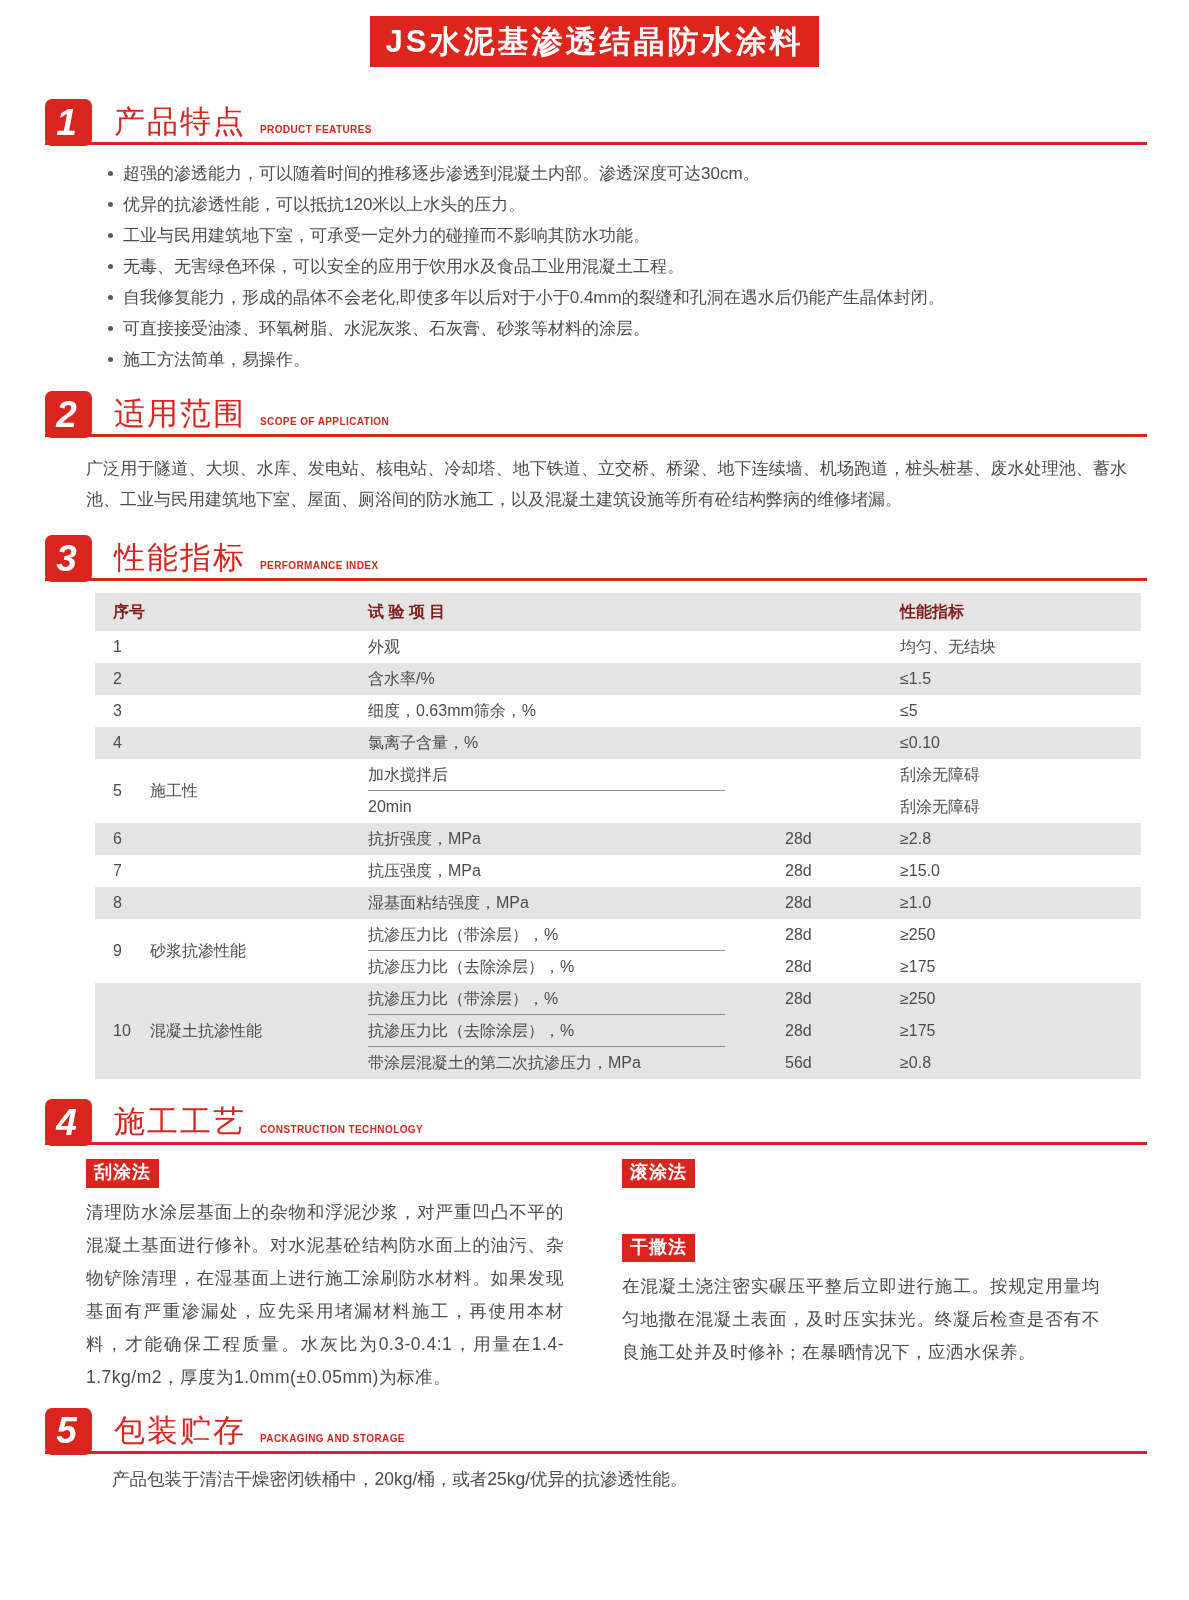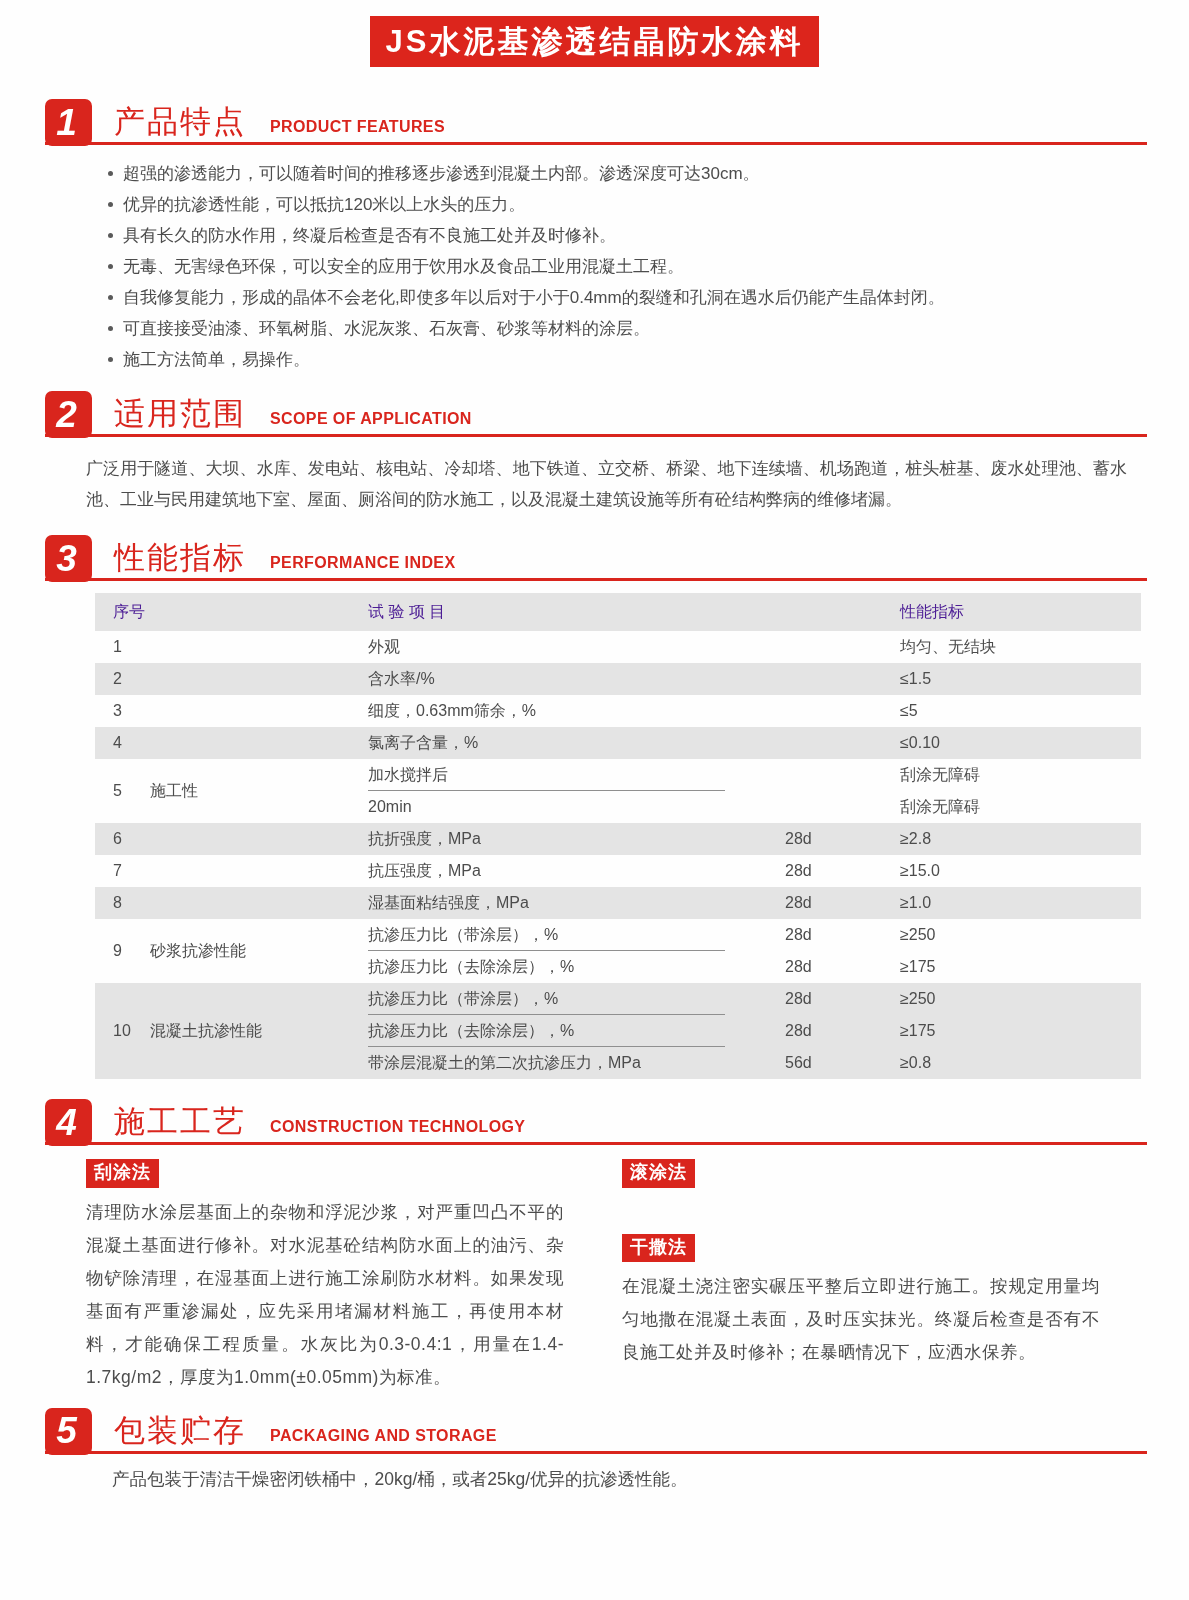--- a/index.html
+++ b/index.html
@@ -39,22 +39,22 @@
     color:#fff; font-size:37px; font-weight:bold; font-style:italic;
     display:flex; align-items:center; justify-content:center;
     margin-bottom:-9px;
     padding-right:4px;
   }
   .sec-title {
     color:#d9251d; font-size:31px; font-weight:normal;
     letter-spacing:2px; margin-left:22px; line-height:1;
   }
   .sec-en {
-    color:#d9251d; font-size:16px; font-weight:bold;
-    margin-left:24px; line-height:1; margin-bottom:2px; letter-spacing:0.4px;
+    color:#d9251d; font-size:10px; font-weight:bold;
+    margin-left:14px; line-height:1; margin-bottom:2px; letter-spacing:0.4px;
   }
   .mt-s1 { margin-top:32px; }
   .mt-s2 { margin-top:16px; }
   .mt-s3 { margin-top:20px; }
   .mt-s4 { margin-top:20px; }
   .mt-s5 { margin-top:14px; }
 
   
   .features { margin:13px 60px 0 106px; list-style:none; }
   .features li {
@@ -74,21 +74,21 @@
   }
 
   
   .ptable { margin:12px 48px 0 95px; font-size:16px; color:#4c4c4c; }
   .prow {
     display:grid;
     grid-template-columns:55px 218px 417px 115px 1fr;
     align-items:stretch;
   }
   .prow.gray { background:#e4e4e4; }
-  .phead { background:#e4e4e4; font-weight:normal; color:#4c1d95; }
+  .phead { background:#e4e4e4; font-weight:bold; color:#7f1d1d; }
   .phead .cell { height:38px; }
   .cell { display:flex; align-items:center; }
   .c-no { padding-left:18px; }
   .c-group { }
   .c-item { }
   .c-age { }
   .c-index { }
   .subcol { display:flex; flex-direction:column; justify-content:center; }
   .sub { height:32px; display:flex; align-items:center; position:relative; }
   .sub.divider::after {
@@ -130,21 +130,21 @@
 
   <div class="sec mt-s1">
     <div class="sec-num">1</div>
     <div class="sec-title">产品特点</div>
     <div class="sec-en">PRODUCT FEATURES</div>
   </div>
 
   <ul class="features">
     <li>超强的渗透能力，可以随着时间的推移逐步渗透到混凝土内部。渗透深度可达30cm。</li>
     <li>优异的抗渗透性能，可以抵抗120米以上水头的压力。</li>
-    <li>具有长久的防水作用，终凝后检查是否有不良施工处并及时修补。</li>
+    <li>工业与民用建筑地下室，可承受一定外力的碰撞而不影响其防水功能。</li>
     <li>无毒、无害绿色环保，可以安全的应用于饮用水及食品工业用混凝土工程。</li>
     <li>自我修复能力，形成的晶体不会老化,即使多年以后对于小于0.4mm的裂缝和孔洞在遇水后仍能产生晶体封闭。</li>
     <li>可直接接受油漆、环氧树脂、水泥灰浆、石灰膏、砂浆等材料的涂层。</li>
     <li>施工方法简单，易操作。</li>
   </ul>
 
   <div class="sec mt-s2">
     <div class="sec-num">2</div>
     <div class="sec-title">适用范围</div>
     <div class="sec-en">SCOPE OF APPLICATION</div>

